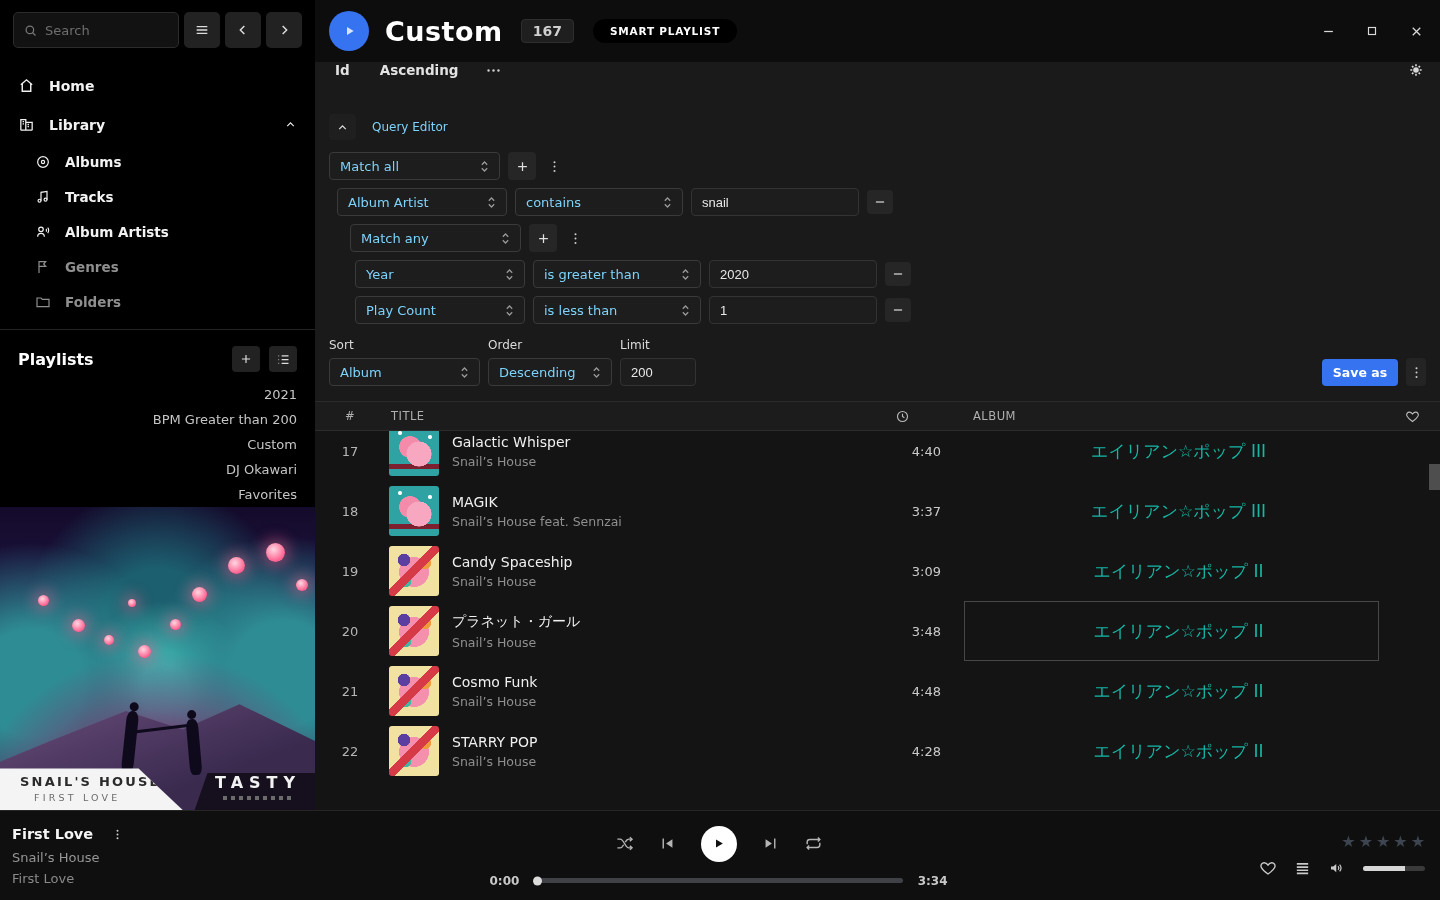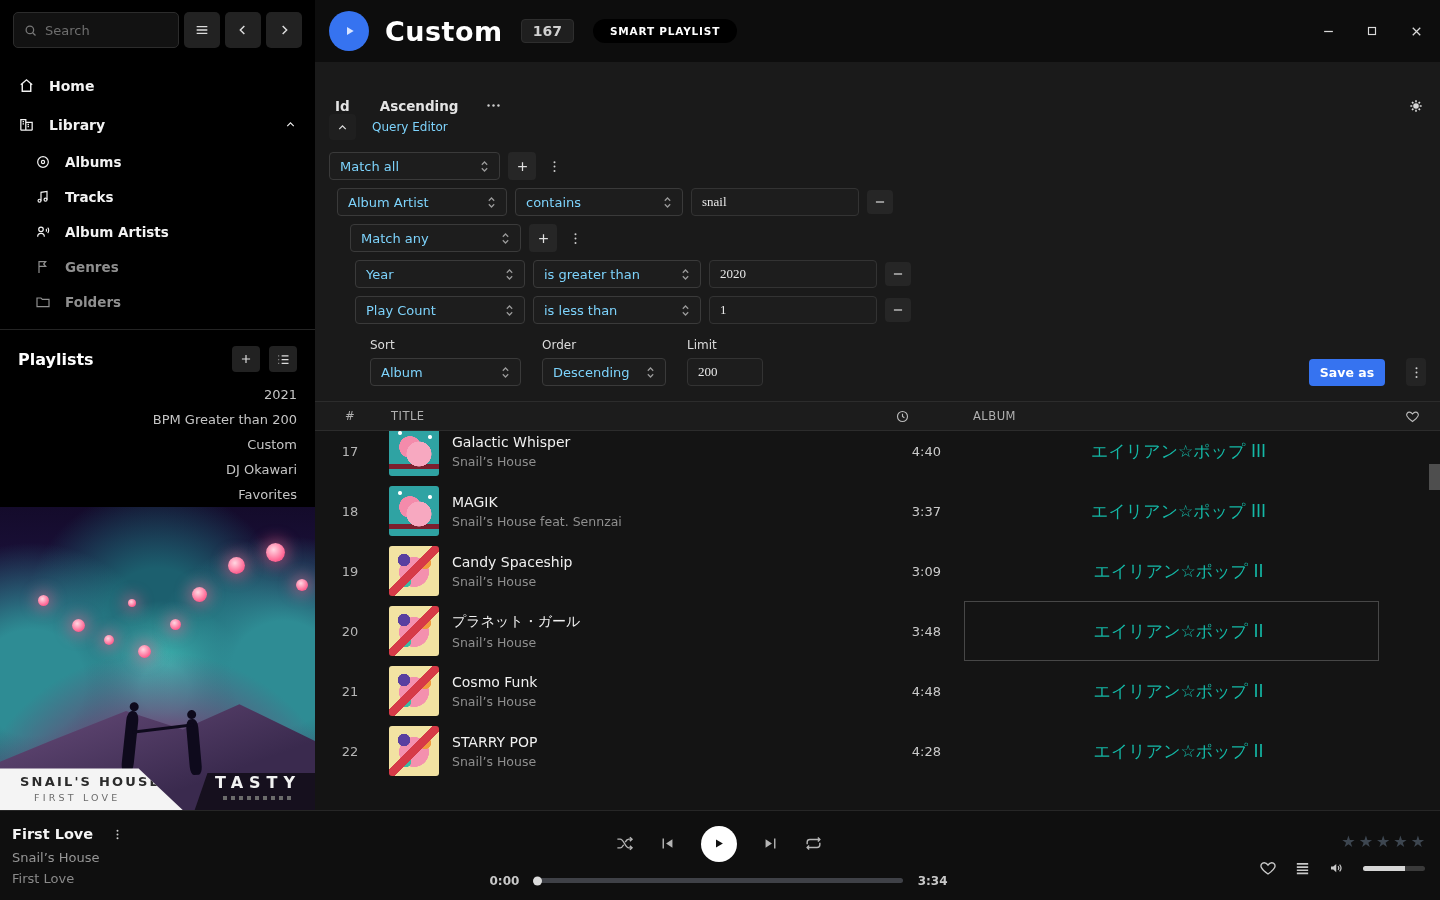--- a/index.html
+++ b/index.html
@@ -71,48 +71,48 @@
     display:flex; align-items:center; justify-content:center; color:#d8e4ff; }
   .page-title { color:#fff; font-size:27px; font-weight:bold; margin-left:16px; letter-spacing:.5px; }
   .count-badge { margin-left:18px; background:#1f1f1f; border:1px solid #2e2e2e; border-radius:4px;
     padding:3px 11px; color:#d0d0d0; font-size:14px; font-weight:bold; }
   .smart-pill { margin-left:19px; background:#000; border-radius:14px; padding:6px 17px; color:#fff;
     font-size:10.5px; font-weight:bold; letter-spacing:.8px; }
   .window-controls { margin-left:auto; display:flex; align-items:center; gap:16px; padding-right:10px; }
   .win-btn { width:28px; height:28px; background:transparent; border:none; color:#d9d9d9; cursor:pointer;
     display:flex; align-items:center; justify-content:center; }
 
-  .list-controls { height:52px; display:flex; align-items:flex-end; padding:0 20px; flex:none; }
+  .list-controls { height:52px; display:flex; align-items:flex-start; padding:0 20px; flex:none; }
   .lc-btn { background:transparent; border:none; color:#e3e3e3; font-weight:bold; font-size:13.5px;
     cursor:pointer; font-family:inherit; }
   .lc-sortdir { margin-left:30px; }
   .lc-more { margin-left:26px; color:#cfcfcf; }
   .lc-gear { margin-left:auto; margin-right:-4px; color:#d9d9d9; }
 
   .query-editor { padding:0 14px; flex:none; }
   .qe-header { display:flex; align-items:center; gap:16px; margin-bottom:12px; }
   .qe-collapse { width:27px; height:26px; background:#1f1f1f; border:none; border-radius:4px; color:#ddd;
     display:flex; align-items:center; justify-content:center; cursor:pointer; }
   .qe-title { color:#7dd3fc; font-size:12px; font-weight:500; }
   .qe-row { display:flex; align-items:center; gap:8px; margin-bottom:8px; }
   .lv1 { margin-left:8px; } .lv2 { margin-left:21px; } .lv3 { margin-left:26px; }
   .sel { height:28px; background:#1d1d1d; border:1px solid #3a3a3a; border-radius:4px; color:#7dd3fc;
     font-size:13px; display:flex; align-items:center; justify-content:space-between; padding:0 10px;
     cursor:pointer; }
   .sel .caret { color:#9a9a9a; }
   .w-match { width:171px; } .w-field { width:170px;text-align:center; } .w-op { width:168px; }
   .qinput { height:28px; width:168px; background:#1d1d1d; border:1px solid #333; border-radius:4px;
-    color:#e8e8e8; font-size:13px; padding:0 10px; outline:none; font-family:Liberation Serif, serif; }
+    color:#e8e8e8; font-size:13px; padding:0 10px; outline:none; font-family:Liberation Sans, sans-serif; }
   .sq-sm { width:28px; height:28px; background:#262626; border:none; border-radius:4px; color:#e0e0e0;
     display:flex; align-items:center; justify-content:center; cursor:pointer; }
   .kebab-btn { width:20px; height:28px; background:transparent; border:none; color:#cfcfcf;
     display:flex; align-items:center; justify-content:center; cursor:pointer; }
   .mini-minus { width:26px; height:24px; background:#262626; border:none; border-radius:4px; color:#e0e0e0;
     display:flex; align-items:center; justify-content:center; cursor:pointer; }
-  .qe-footer { display:flex; align-items:flex-end; gap:21px; margin-top:14px; margin-bottom:15px;margin-left:41px; }
+  .qe-footer { display:flex; align-items:flex-end; gap:8px; margin-top:14px; margin-bottom:15px; }
   .fgroup { display:flex; flex-direction:column; }
   .fgroup label { font-size:12px; color:#dcdcdc; margin-bottom:6px; }
   .w-sort { width:151px; } .w-order { width:124px; } .w-limit { width:76px; }
   .save-btn { margin-left:auto; width:76px; height:27px; background:#3673f0; color:#fff; border:none;
     border-radius:4px; font-weight:bold; font-size:12.5px; cursor:pointer; font-family:inherit; }
   .qe-footer .kebab-btn { background:#242424; border-radius:4px; }
 
   
   .tracklist { flex:1; display:flex; flex-direction:column; overflow:hidden; position:relative; background:#141414; }
   .t-header { height:30px; flex:none; background:#1c1c1c; border-top:1px solid #2c2c2c; border-bottom:1px solid #2c2c2c;

